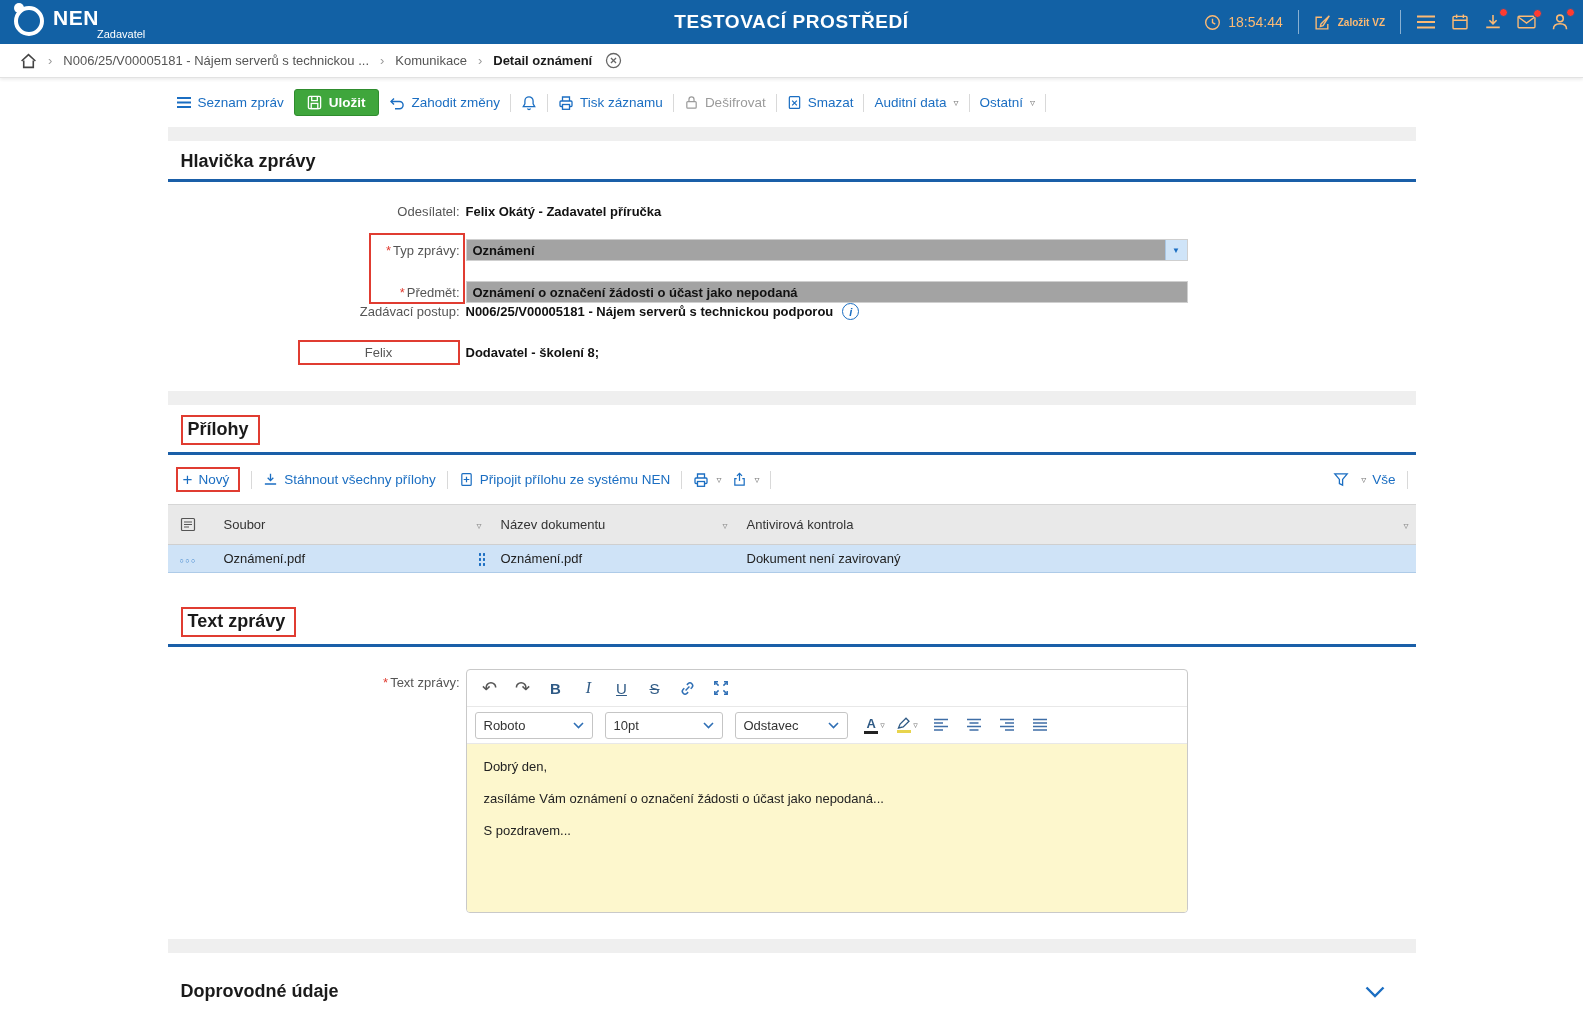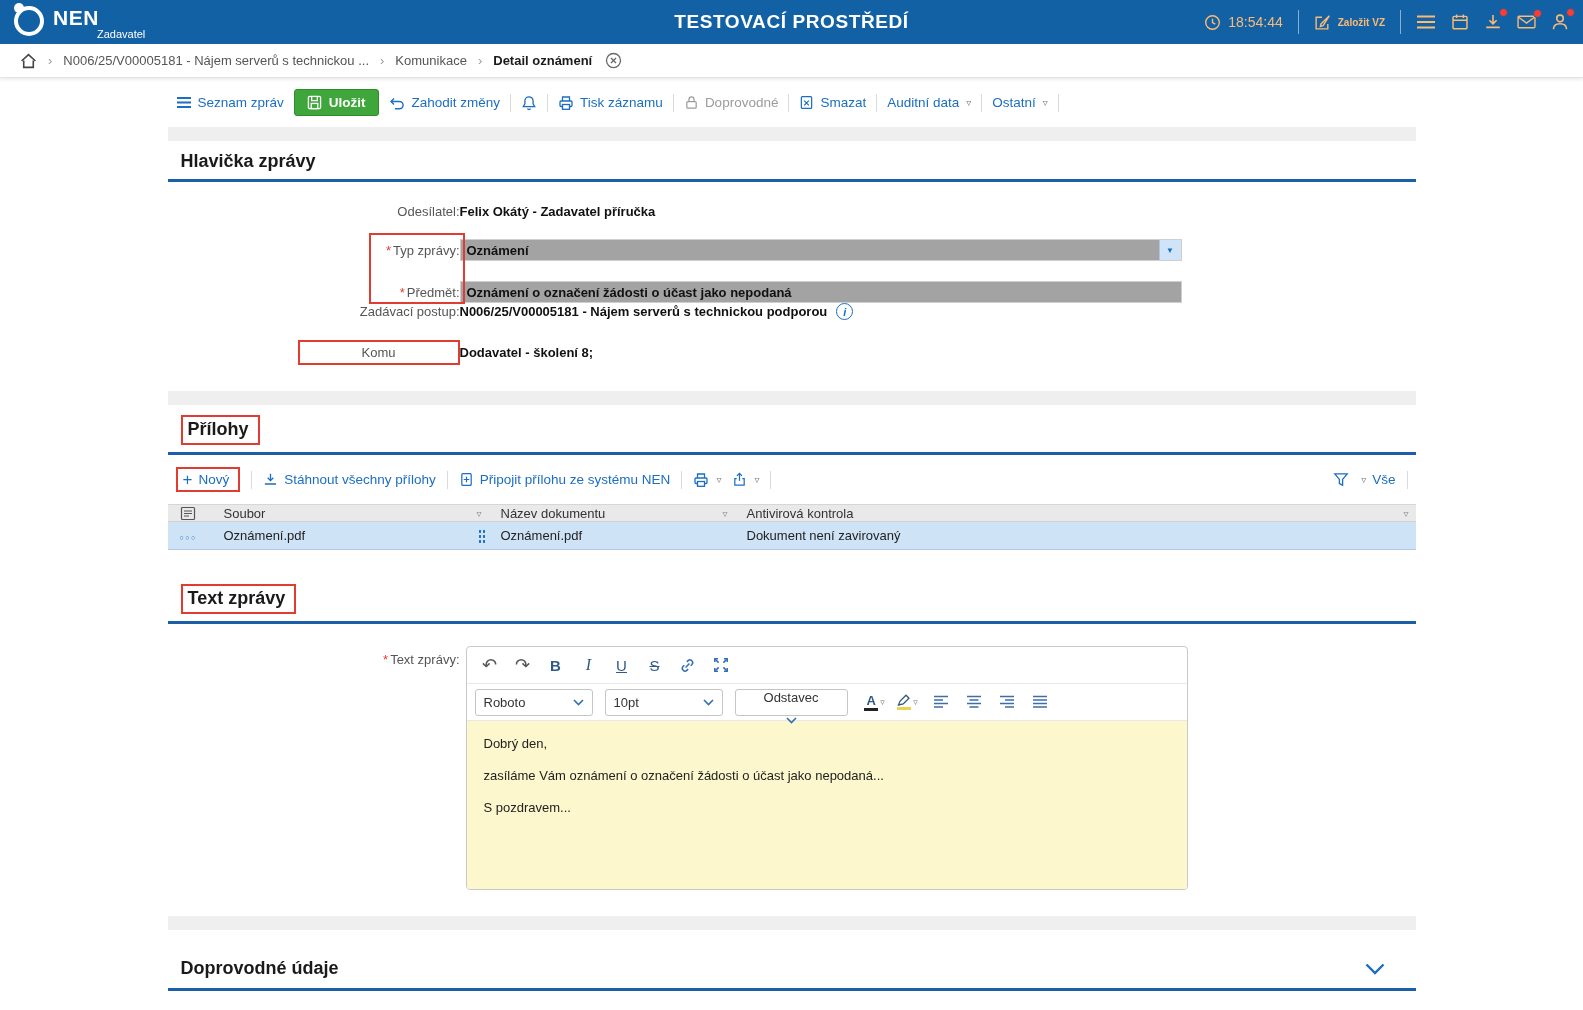--- a/index.html
+++ b/index.html
@@ -46,41 +46,41 @@
 .sec-head{padding:10px 13px 7px;display:flex;align-items:center;}
 .sec-title{font-size:18px;font-weight:bold;color:#1a1a1a;}
 .sec-underline{height:3px;background:#1a5fa8;}
 .red-outline{display:inline-block;border:2px solid #e03c31;padding:2px 9px 3px 5px;}
 
 
 .form{padding:22px 0 26px;}
 .frow{display:flex;align-items:center;margin-bottom:20px;}
 .frow:last-child{margin-bottom:0;}
 .flabel{width:292px;text-align:right;color:#555;font-size:13px;flex:none;}
-.fvalue{font-size:13px;color:#111;display:flex;align-items:center;}
+.fvalue{margin-left:6px;font-size:13px;color:#111;display:flex;align-items:center;}
 .bold{font-weight:bold;}
 .req{color:#e03c31;margin-right:2px;}
 .frow-group{position:relative;}
 .labels-rect{position:absolute;left:201px;top:-6px;width:96px;height:71px;border:2px solid #e03c31;pointer-events:none;}
 .input{width:722px;height:22px;border:1px solid #cfcfcf;padding:0 6px;font-size:13px;font-family:inherit;font-weight:bold;color:#111;}
 .yellow{background:#a3a3a3;}
 .combo{width:722px;height:22px;border:1px solid #cfcfcf;display:flex;align-items:center;cursor:pointer;}
 .combo-text{flex:1;padding:0 6px;}
 .combo-btn{width:22px;height:100%;background:#cfe4f8;border-left:1px solid #a9c7e4;display:flex;align-items:center;justify-content:center;color:#1b6ec2;font-size:8px;}
 .info-icon{display:inline-flex;align-items:center;justify-content:center;width:17px;height:17px;border:1.4px solid #1b6ec2;border-radius:50%;color:#1b6ec2;font-size:11px;font-style:italic;font-weight:bold;margin-left:9px;cursor:pointer;}
 .info-icon::after{content:"i";}
 .komu-box{display:inline-block;width:162px;border:2px solid #e03c31;text-align:center;padding:3px 0;color:#555;}
 
 
 .attach-bar{display:flex;align-items:center;gap:11px;padding:12px 8px;}
 .attach-right{margin-left:auto;display:flex;align-items:center;gap:11px;}
 .red-wrap-inline{border:2px solid #e03c31;padding:3px 9px 3px 5px;display:inline-flex;}
 .plus-glyph{font-size:17px;line-height:13px;color:#1b6ec2;}
 table.attach{width:100%;border-collapse:collapse;font-size:13px;table-layout:fixed;}
-.attach th{background:#e9e9e9;font-weight:normal;color:#333;text-align:left;height:17px;padding:0 12px;border-top:1px solid #d6d6d6;border-bottom:1px solid #cfcfcf;position:relative;cursor:pointer;}
+.attach th{background:#e9e9e9;font-weight:normal;color:#333;text-align:left;height:17px;padding:12px 12px;border-top:1px solid #d6d6d6;border-bottom:1px solid #cfcfcf;position:relative;cursor:pointer;}
 .attach td{height:28px;padding:0 12px;position:relative;}
 .attach tr.sel td{background:#cfe3f7;border-bottom:1px solid #aecbe8;}
 .fcaret{position:absolute;right:7px;top:50%;transform:translateY(-50%);color:#8a8a8a;font-size:10px;}
 .row-menu{color:#1b6ec2;font-size:7px;letter-spacing:1.5px;cursor:pointer;}
 .grip{position:absolute;right:3px;top:7px;width:8px;height:14px;background-image:radial-gradient(circle,#1b6ec2 1.1px,transparent 1.3px);background-size:4px 5px;cursor:grab;}
 
 
 .ed-wrap{display:flex;padding:22px 0 26px;}
 .editor{width:722px;margin-left:6px;border:1px solid #c9c9c9;border-radius:4px;overflow:hidden;background:#fff;}
 .ed-row{display:flex;align-items:center;gap:3px;padding:4px 8px;border-bottom:1px solid #e8e8e8;}
@@ -88,21 +88,21 @@
 .ed-btn.blue{color:#2f6fb5;}
 .ed-arrow{font-size:18px;color:#555;}
 .ed-b{font-weight:bold;font-size:15px;color:#2f5a85;}
 .ed-i{font-style:italic;font-family:"Liberation Serif",serif;font-size:16px;color:#2f5a85;}
 .ed-u{text-decoration:underline;font-size:15px;color:#2f5a85;}
 .ed-s{text-decoration:line-through;font-size:15px;color:#2f5a85;}
 .ed-select{height:27px;border:1px solid #c5c5c5;border-radius:3px;display:flex;align-items:center;justify-content:space-between;padding:0 8px;font-size:13px;color:#333;gap:12px;cursor:pointer;background:#fff;margin-right:9px;}
 .ed-select .chev{color:#2f6fb5;}
 .w-font{width:118px;}
 .w-size{width:118px;}
-.w-block{width:113px;flex-direction:column;}
+.w-block{width:113px;}
 .stack{display:flex;flex-direction:column;align-items:center;line-height:1;}
 .color-bar{width:14px;height:3px;margin-top:1px;}
 .color-bar.dark{background:#222;}
 .color-bar.yel{background:#e8d44d;}
 .mini-caret{color:#777;font-size:9px;margin-left:2px;}
 .ed-body{background:#fdf7cd;min-height:168px;padding:15px 17px;font-size:13px;color:#222;}
 .ed-body p{margin-bottom:17px;}
 .ed-footer{display:flex;justify-content:flex-end;align-items:center;padding:4px 10px 5px;background:#fff;}
 .tiny-logo{display:flex;align-items:center;gap:4px;color:#33434d;font-weight:bold;font-size:14.5px;}
 .tiny-bolt{width:17px;height:17px;border-radius:50%;background:#33434d;display:flex;align-items:center;justify-content:center;}
@@ -263,21 +263,21 @@
       <span>Tisk záznamu</span>
     </button>
     <span class="tsep"></span>
     <button class="tlink disabled">
       <span>
         <svg width="15" height="15" viewBox="0 0 16 16" fill="none" stroke="currentColor" stroke-width="1.3">
             <rect x="3" y="7" width="10" height="7" rx="1"></rect>
             <path d="M5.3 7V4.8a2.7 2.7 0 0 1 5.4 0V7"></path>
           </svg>
       </span>
-      <span>Doprovodné</span>
+      <span>Dešifrovat</span>
     </button>
     <span class="tsep"></span>
     <button class="tlink">
       <span>
         <svg width="15" height="15" viewBox="0 0 16 16" fill="none" stroke="currentColor" stroke-width="1.3">
             <rect x="2.5" y="1.8" width="11" height="12.4" rx="1"></rect>
             <path d="M5.5 6l5 5M10.5 6l-5 5"></path>
           </svg>
       </span>
       <span>Smazat</span>
@@ -327,21 +327,21 @@
       </div>
       <div class="frow">
         <div class="flabel">Zadávací postup:</div>
         <div class="fvalue bold">
           <span>N006/25/V00005181 - Nájem serverů s technickou podporou</span>
           <span class="info-icon"></span>
         </div>
       </div>
       <div class="frow">
         <div class="flabel">
-          <span class="komu-box">Komu</span>
+          <span class="komu-box">Felix</span>
         </div>
         <div class="fvalue bold">Dodavatel - školení 8;</div>
       </div>
     </div>
   </section>
 
   <div class="gap"></div>
 
   <section class="card">
     <div class="sec-head">

